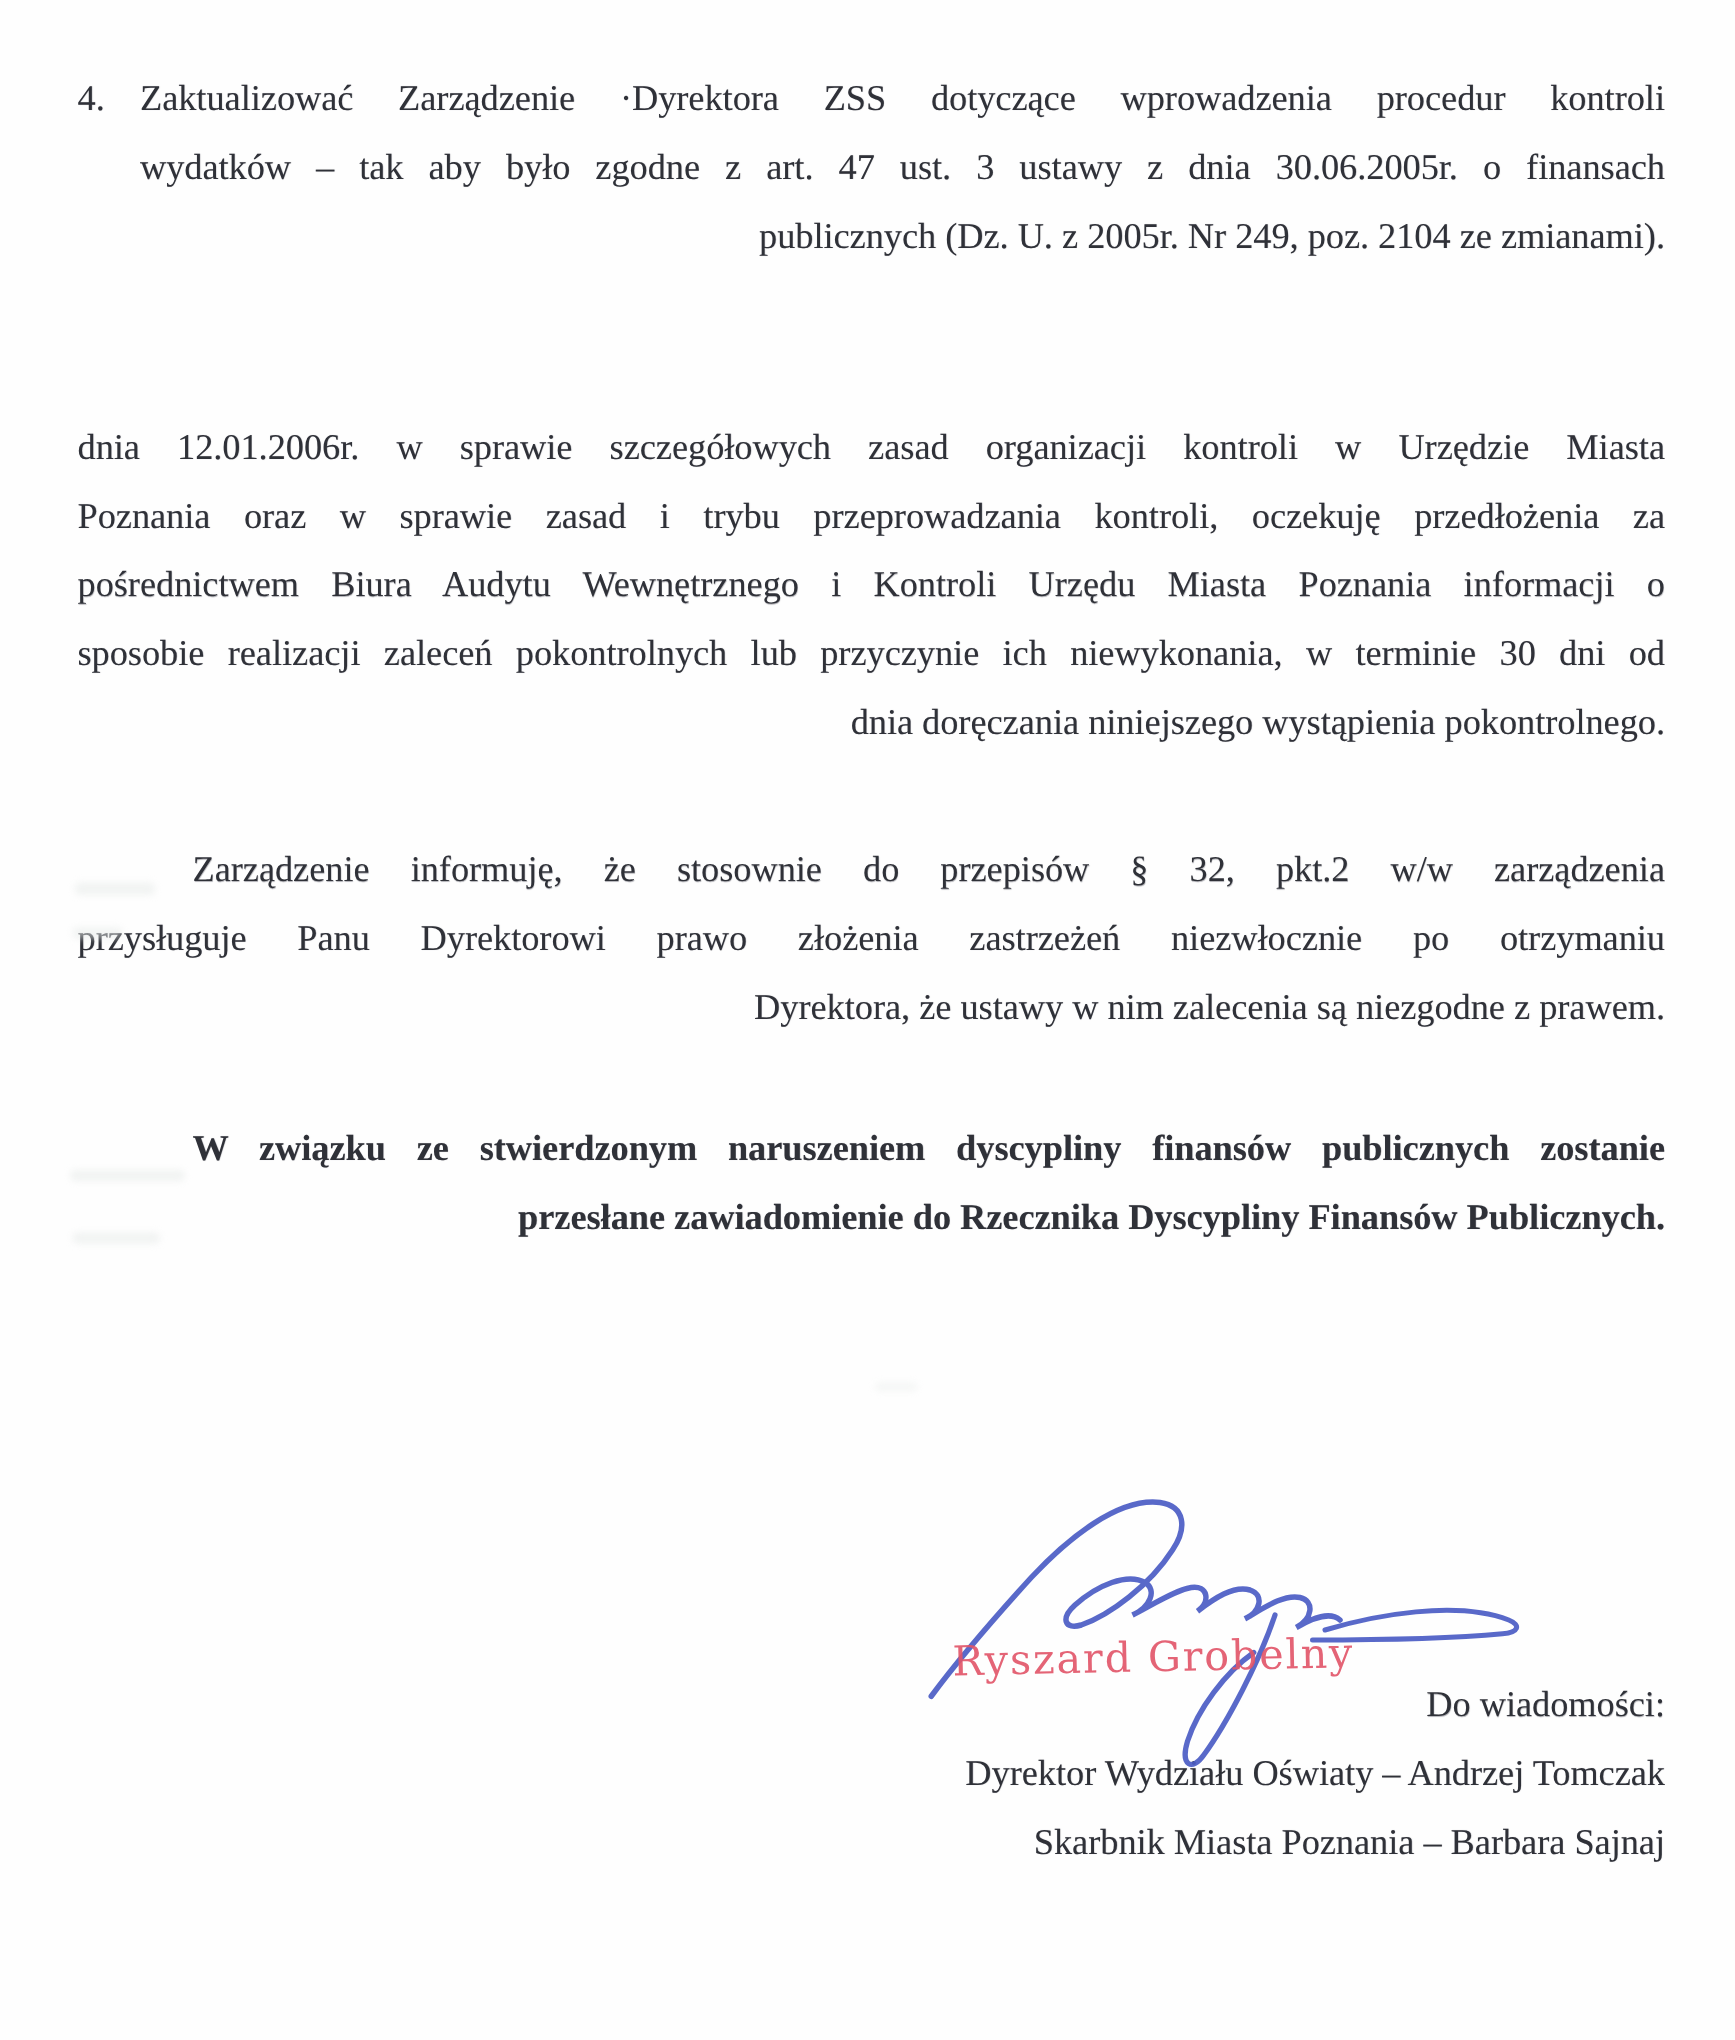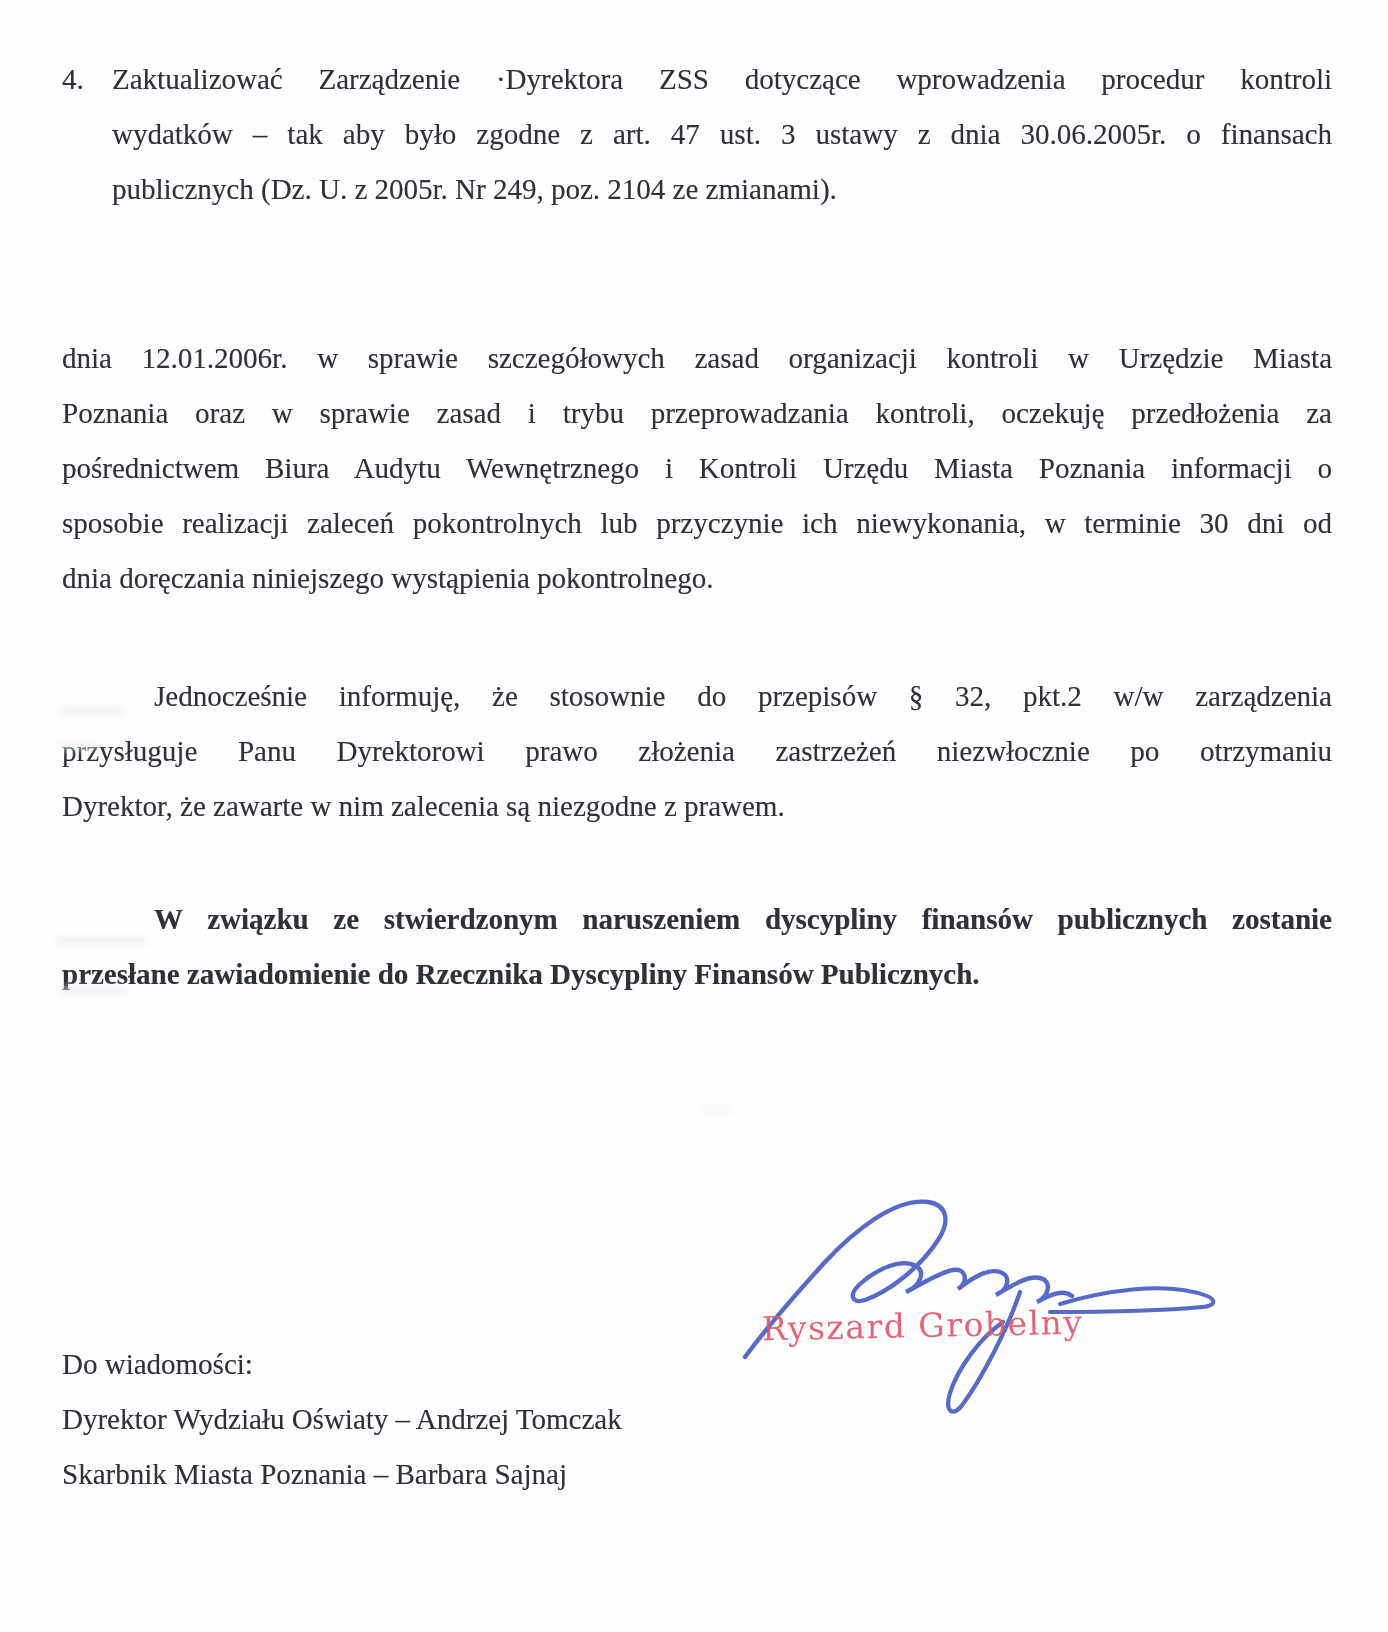--- a/index.html
+++ b/index.html
@@ -10,21 +10,21 @@
     font-family:"Liberation Serif","DejaVu Serif",serif;
     font-size:29px;
     color:#2f3138;
     overflow:hidden;
   }
   .content{padding:52px 56px 0 62px;}
   .ln{
     line-height:55px;
     height:55px;
     overflow:hidden;
-    text-align:left;
+    text-align:right;
     text-shadow:0.3px 0.3px 0.6px rgba(40,40,55,0.35);
   }
   .just{
     text-align:justify;
     text-align-last:justify;
   }
   .indent{text-indent:92px;}
   .item4{position:relative;padding-left:50px;}
   .item4 .num{
     position:absolute;left:0;top:0;line-height:55px;
@@ -68,23 +68,23 @@
 
     <section class="pA">
       <div class="ln just">dnia 12.01.2006r. w sprawie szczegółowych zasad organizacji kontroli w Urzędzie Miasta</div>
       <div class="ln just">Poznania oraz w sprawie zasad i trybu przeprowadzania kontroli, oczekuję przedłożenia za</div>
       <div class="ln just">pośrednictwem Biura Audytu Wewnętrznego i Kontroli Urzędu Miasta Poznania informacji o</div>
       <div class="ln just">sposobie realizacji zaleceń pokontrolnych lub przyczynie ich niewykonania, w terminie 30 dni od</div>
       <div class="ln">dnia doręczania niniejszego wystąpienia pokontrolnego.</div>
     </section>
 
     <section class="pB">
-      <div class="ln just indent">Jednocześnie informuję, że stosownie do przepisów § 32, pkt.2 w/w zarządzenia</div>
+      <div class="ln just indent">Zarządzenie informuję, że stosownie do przepisów § 32, pkt.2 w/w zarządzenia</div>
       <div class="ln just">przysługuje Panu Dyrektorowi prawo złożenia zastrzeżeń niezwłocznie po otrzymaniu</div>
-      <div class="ln">Dyrektor, że zawarte w nim zalecenia są niezgodne z prawem.</div>
+      <div class="ln">Dyrektora, że ustawy w nim zalecenia są niezgodne z prawem.</div>
     </section>
 
     <section class="pC">
       <div class="ln just indent">W związku ze stwierdzonym naruszeniem dyscypliny finansów publicznych zostanie</div>
       <div class="ln">przesłane zawiadomienie do Rzecznika Dyscypliny Finansów Publicznych.</div>
     </section>
 
     <footer class="footer">
       <div class="ln">Do wiadomości:</div>
       <div class="ln">Dyrektor Wydziału Oświaty – Andrzej Tomczak</div>

